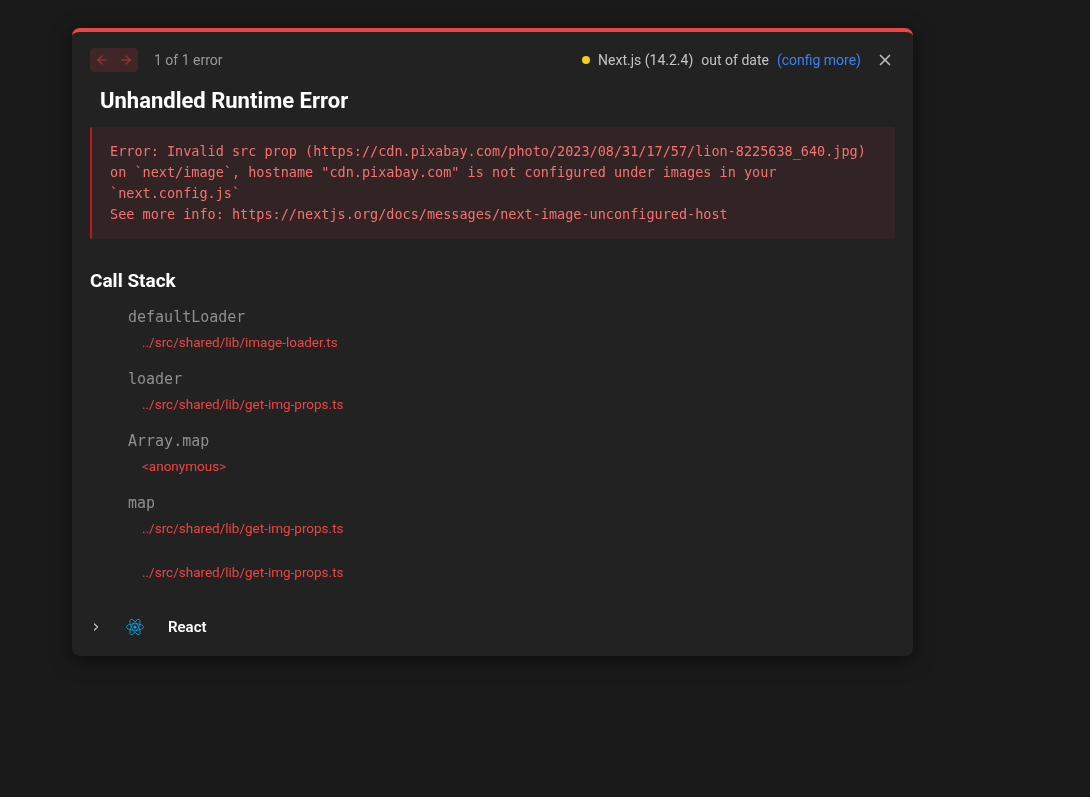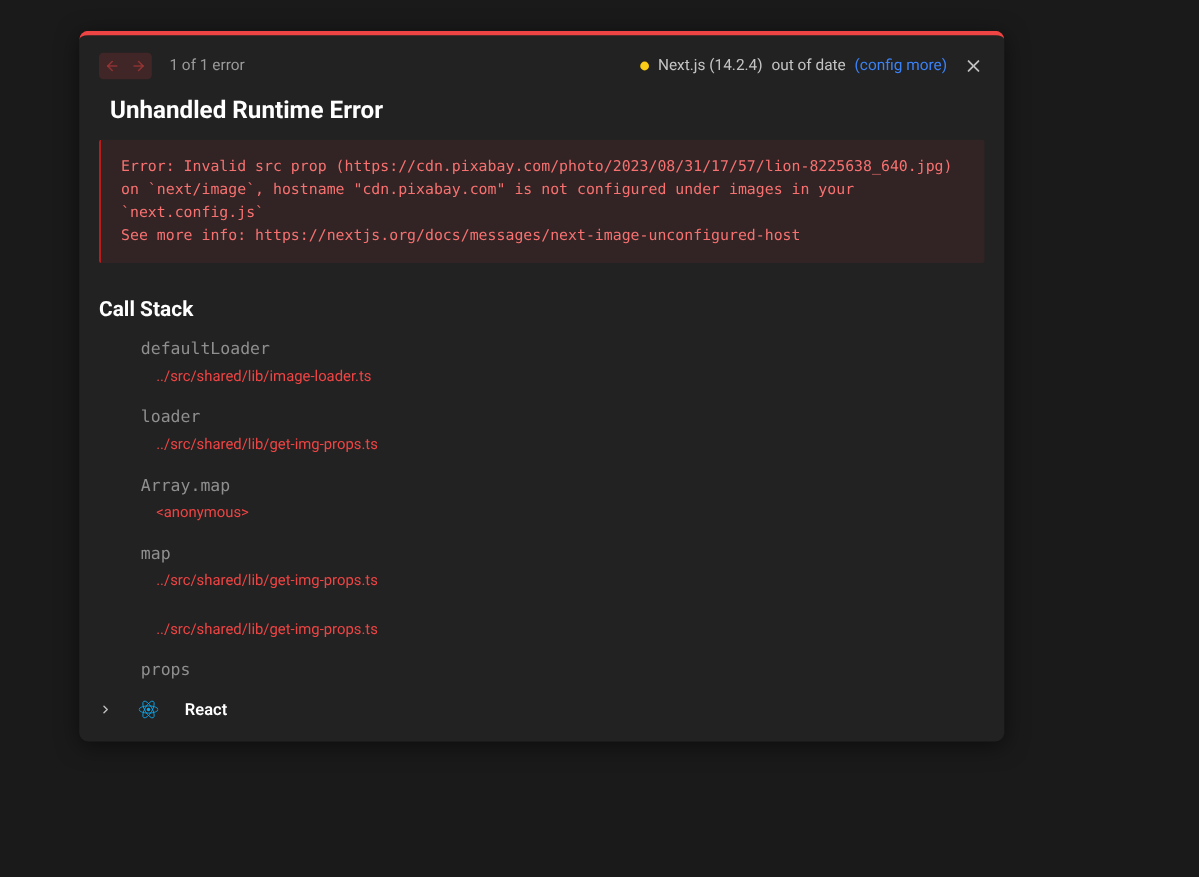--- a/index.html
+++ b/index.html
@@ -191,21 +191,20 @@
       <div class="frame-loc">&lt;anonymous&gt;</div>
     </div>
     <div class="frame">
       <div class="frame-fn">map</div>
       <div class="frame-loc">../src/shared/lib/get-img-props.ts</div>
     </div>
     <div class="frame">
       <div class="frame-loc">../src/shared/lib/get-img-props.ts</div>
     </div>
     <div class="frame">
-      <div class="frame-fn">props</div>
     </div>
   </div>
 
   <div class="collapse-row">
     <span class="chevron">
       <svg width="12" height="12" viewBox="0 0 24 24" fill="none" stroke="currentColor" stroke-width="2.5" stroke-linecap="round" stroke-linejoin="round">
           <polyline points="9 18 15 12 9 6"></polyline>
         </svg>
     </span>
     <span class="react-icon">

